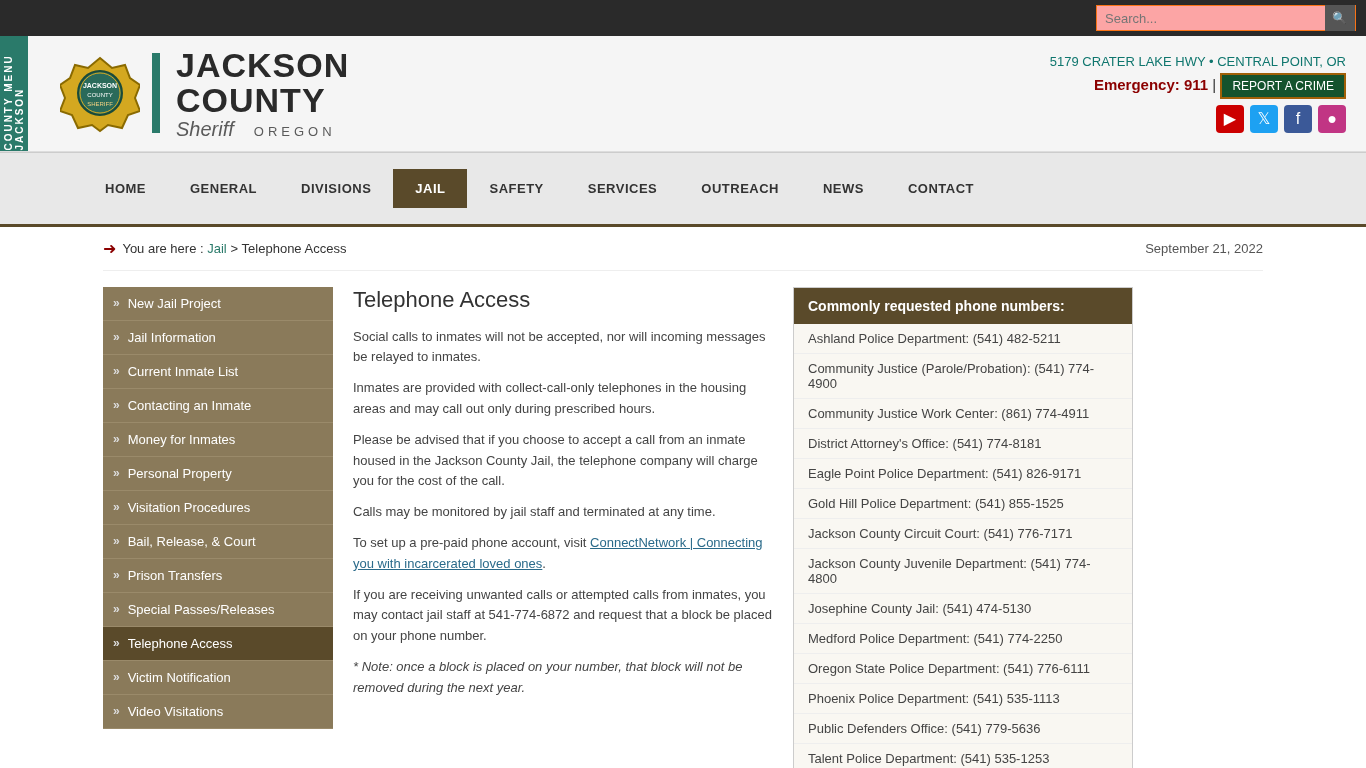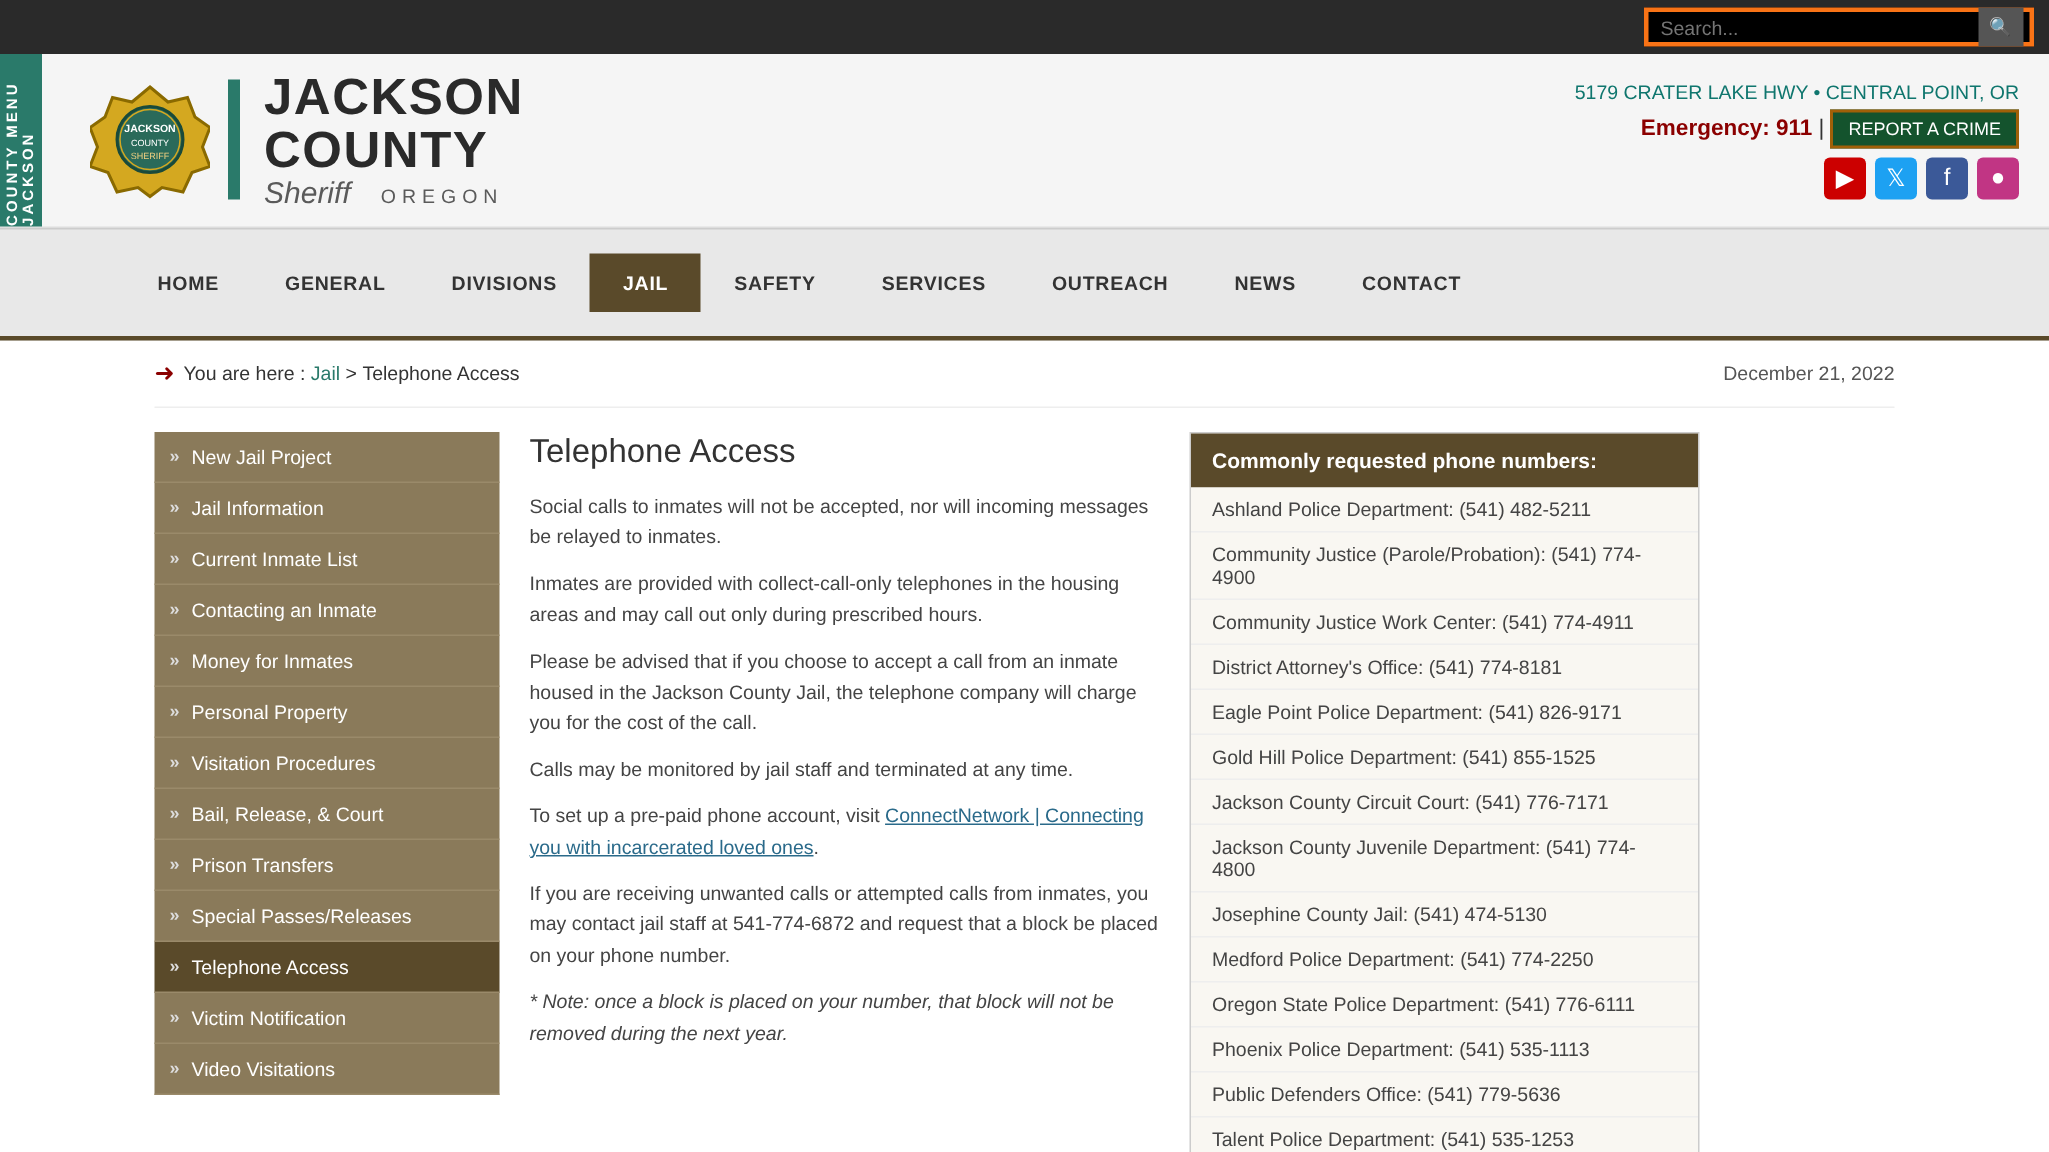--- a/index.html
+++ b/index.html
@@ -10,24 +10,25 @@
       background: #2a2a2a;
       height: 36px;
       display: flex;
       align-items: center;
       justify-content: flex-end;
       padding-right: 10px;
     }
     .search-box {
       display: flex;
       align-items: center;
-      background: #000000;
-      border: 3px solid #f97316;
+      background: #fca5a5;
+      border: 1px solid #f97316;
       height: 26px;
       width: 260px;
+      justify-content: space-between;
     }
     .search-box input {
       border: none;
       background: transparent;
       padding: 0 8px;
       width: 220px;
       font-size: 13px;
       outline: none;
       color: #666;
     }
@@ -361,21 +362,21 @@
 
   <div class="breadcrumb-bar">
     <div class="breadcrumb">
       <span class="arrow">➜</span>
       <span>You are here :</span>
       &nbsp;
       <a href="#">Jail</a>
       &nbsp;<span>&gt;</span>&nbsp;
       <span>Telephone Access</span>
     </div>
-    <div class="date-label">December 21, 2022</div>
+    <div class="date-label">September 21, 2022</div>
   </div>
 
   <div class="content-layout">
 
     <div class="sidebar" id="sidebar-list">
         <div class="sidebar-item">
           <span class="chevron">»</span>
           <span class="label">New Jail Project</span>
         </div>
         <div class="sidebar-item">
@@ -437,21 +438,21 @@
       <p>To set up a pre-paid phone account, visit <a href="#">ConnectNetwork | Connecting you with incarcerated loved ones</a>.</p>
       <p>If you are receiving unwanted calls or attempted calls from inmates, you may contact jail staff at 541-774-6872 and request that a block be placed on your phone number.</p>
       <p class="note">* Note: once a block is placed on your number, that block will not be removed during the next year.</p>
     </div>
 
     <div class="phone-box">
       <div class="phone-box-header">Commonly requested phone numbers:</div>
       <div class="phone-box-body" id="phone-entries">
           <div class="phone-entry">Ashland Police Department: (541) 482-5211</div>
           <div class="phone-entry">Community Justice (Parole/Probation): (541) 774-4900</div>
-          <div class="phone-entry">Community Justice Work Center: (541) 774-4911</div>
+          <div class="phone-entry">Community Justice Work Center: (861) 774-4911</div>
           <div class="phone-entry">District Attorney's Office: (541) 774-8181</div>
           <div class="phone-entry">Eagle Point Police Department: (541) 826-9171</div>
           <div class="phone-entry">Gold Hill Police Department: (541) 855-1525</div>
           <div class="phone-entry">Jackson County Circuit Court: (541) 776-7171</div>
           <div class="phone-entry">Jackson County Juvenile Department: (541) 774-4800</div>
           <div class="phone-entry">Josephine County Jail: (541) 474-5130</div>
           <div class="phone-entry">Medford Police Department: (541) 774-2250</div>
           <div class="phone-entry">Oregon State Police Department: (541) 776-6111</div>
           <div class="phone-entry">Phoenix Police Department: (541) 535-1113</div>
           <div class="phone-entry">Public Defenders Office: (541) 779-5636</div>

